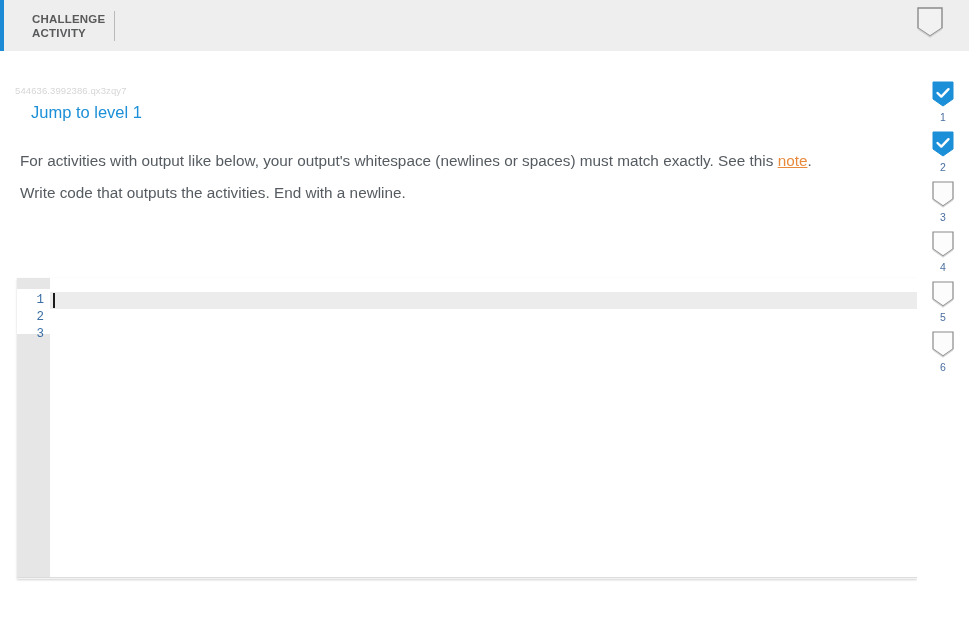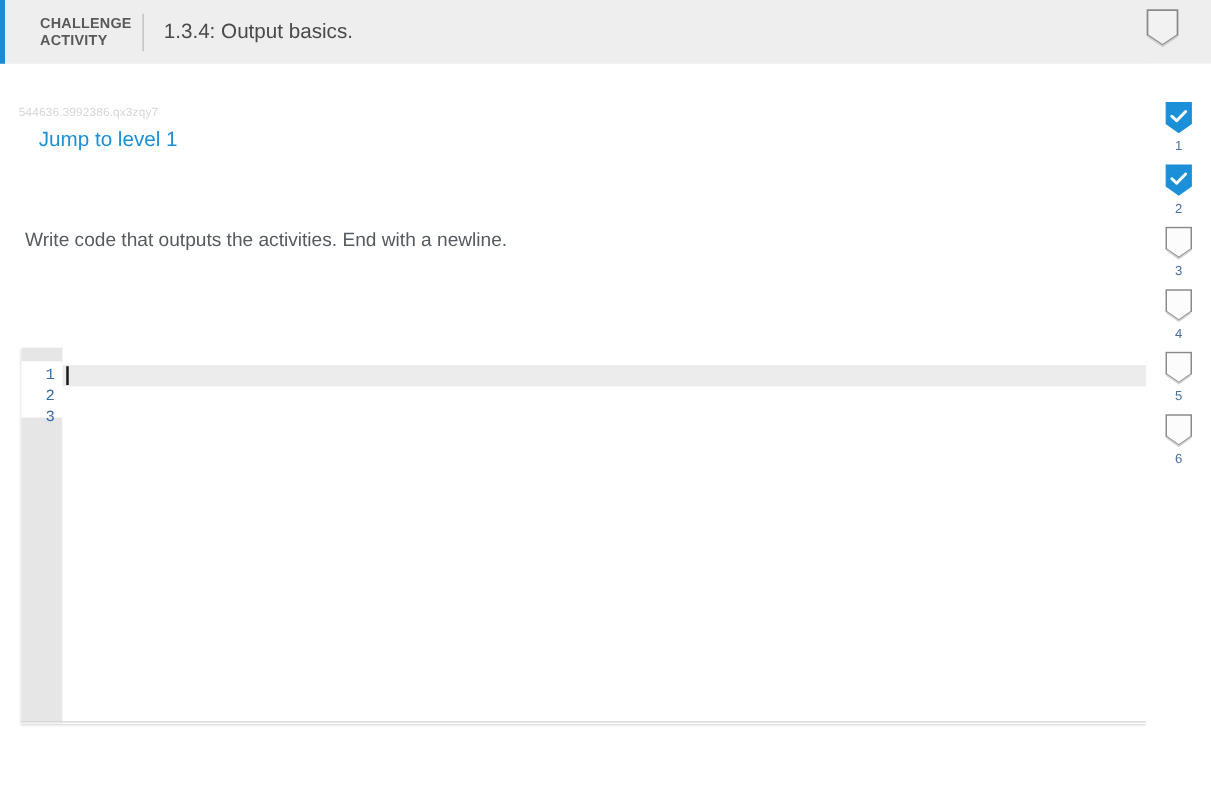--- a/index.html
+++ b/index.html
@@ -240,36 +240,38 @@
 </head>
 <body>
 
 <div class="act-header">
   <div class="header-accent"></div>
   <div class="header-kicker">
     <div>CHALLENGE</div>
     <div>ACTIVITY</div>
   </div>
   <div class="header-divider"></div>
-  <div class="header-title">1.3.4: Output basics.</div>
 
   <div class="header-marker">
     <svg width="30" height="34" viewBox="0 0 30 34">
       <path d="M3 2 H27 V22 L15 30 L3 22 Z" fill="#f2f2f2" stroke="#8a8a8a" stroke-width="1.4"></path>
       <path d="M3 22 L15 30 L27 22 L27 24 L15 32 L3 24 Z" fill="#cfcfcf" opacity="0.75"></path>
     </svg>
   </div>
 </div>
 
 <div class="content">
 
   <div class="activity-id">544636.3992386.qx3zqy7</div>
 
   <div class="jump-level">Jump to level 1</div>
 
+  <div class="para para-1">
+    <span>For activities with output like below, your output's whitespace (newlines or spaces) must match exactly. See this </span><a class="note-link" href="#">note</a><span>.</span>
+  </div>
 
   <div class="para para-2">Write code that outputs the activities. End with a newline.</div>
 
 
   <div class="editor">
     <div class="editor-topstrip">
       <div class="editor-topstrip-gutter"></div>
     </div>
 
     <div class="gutter">

